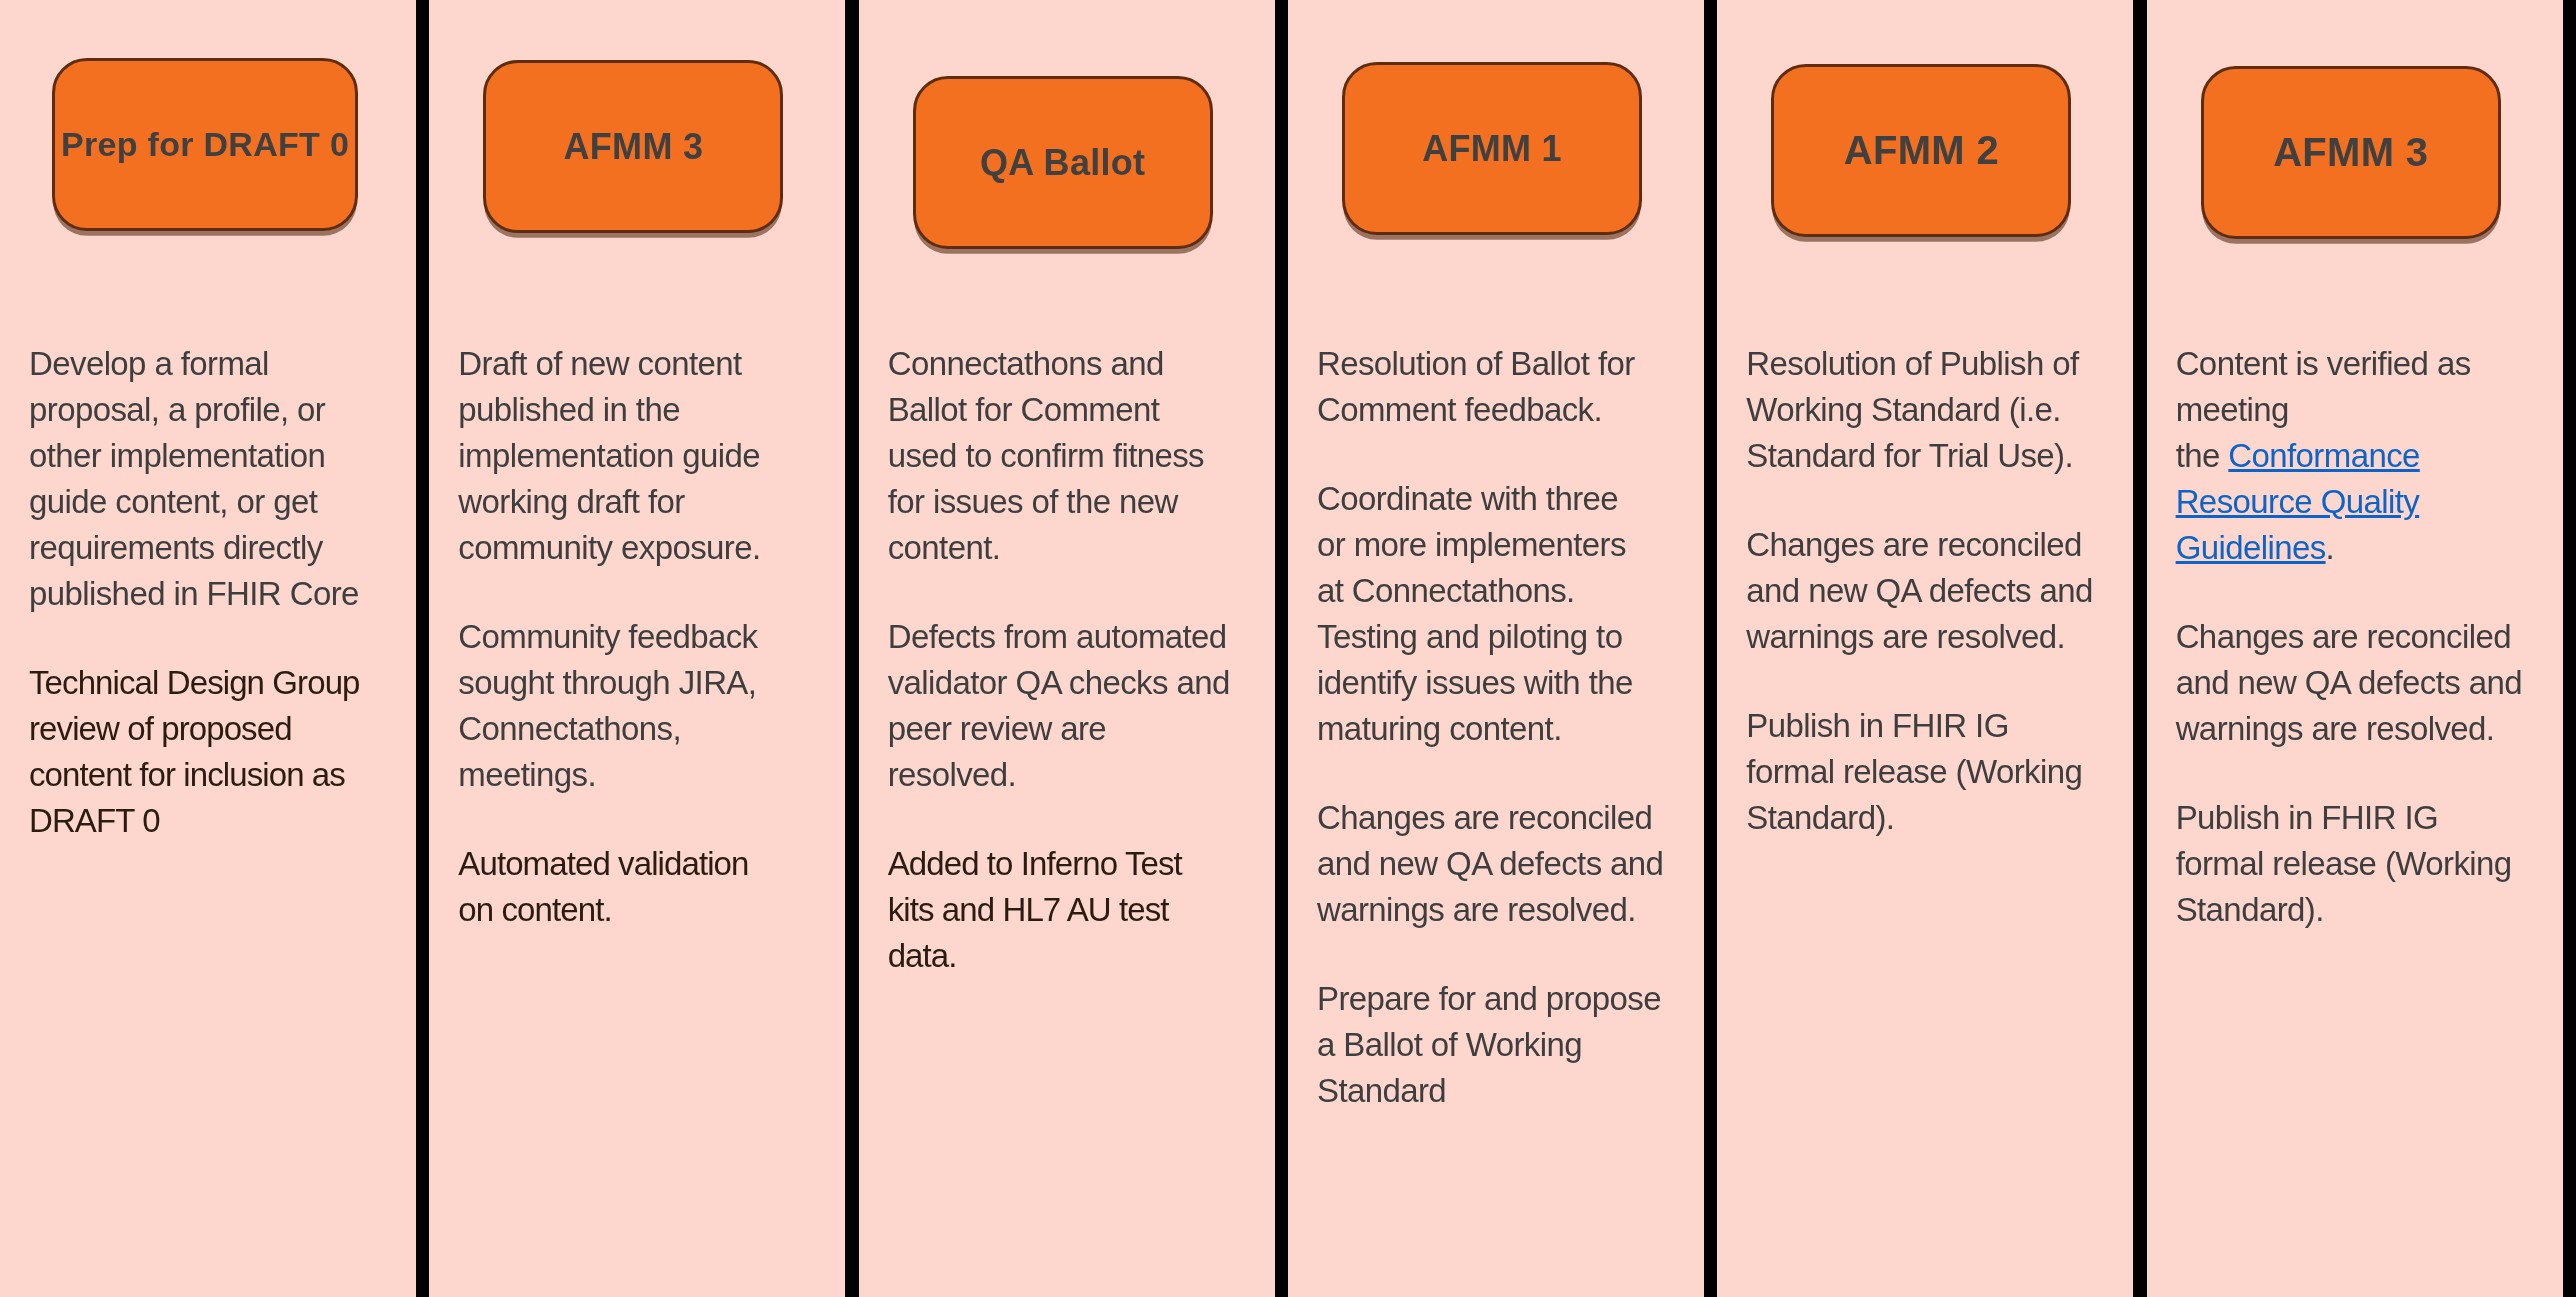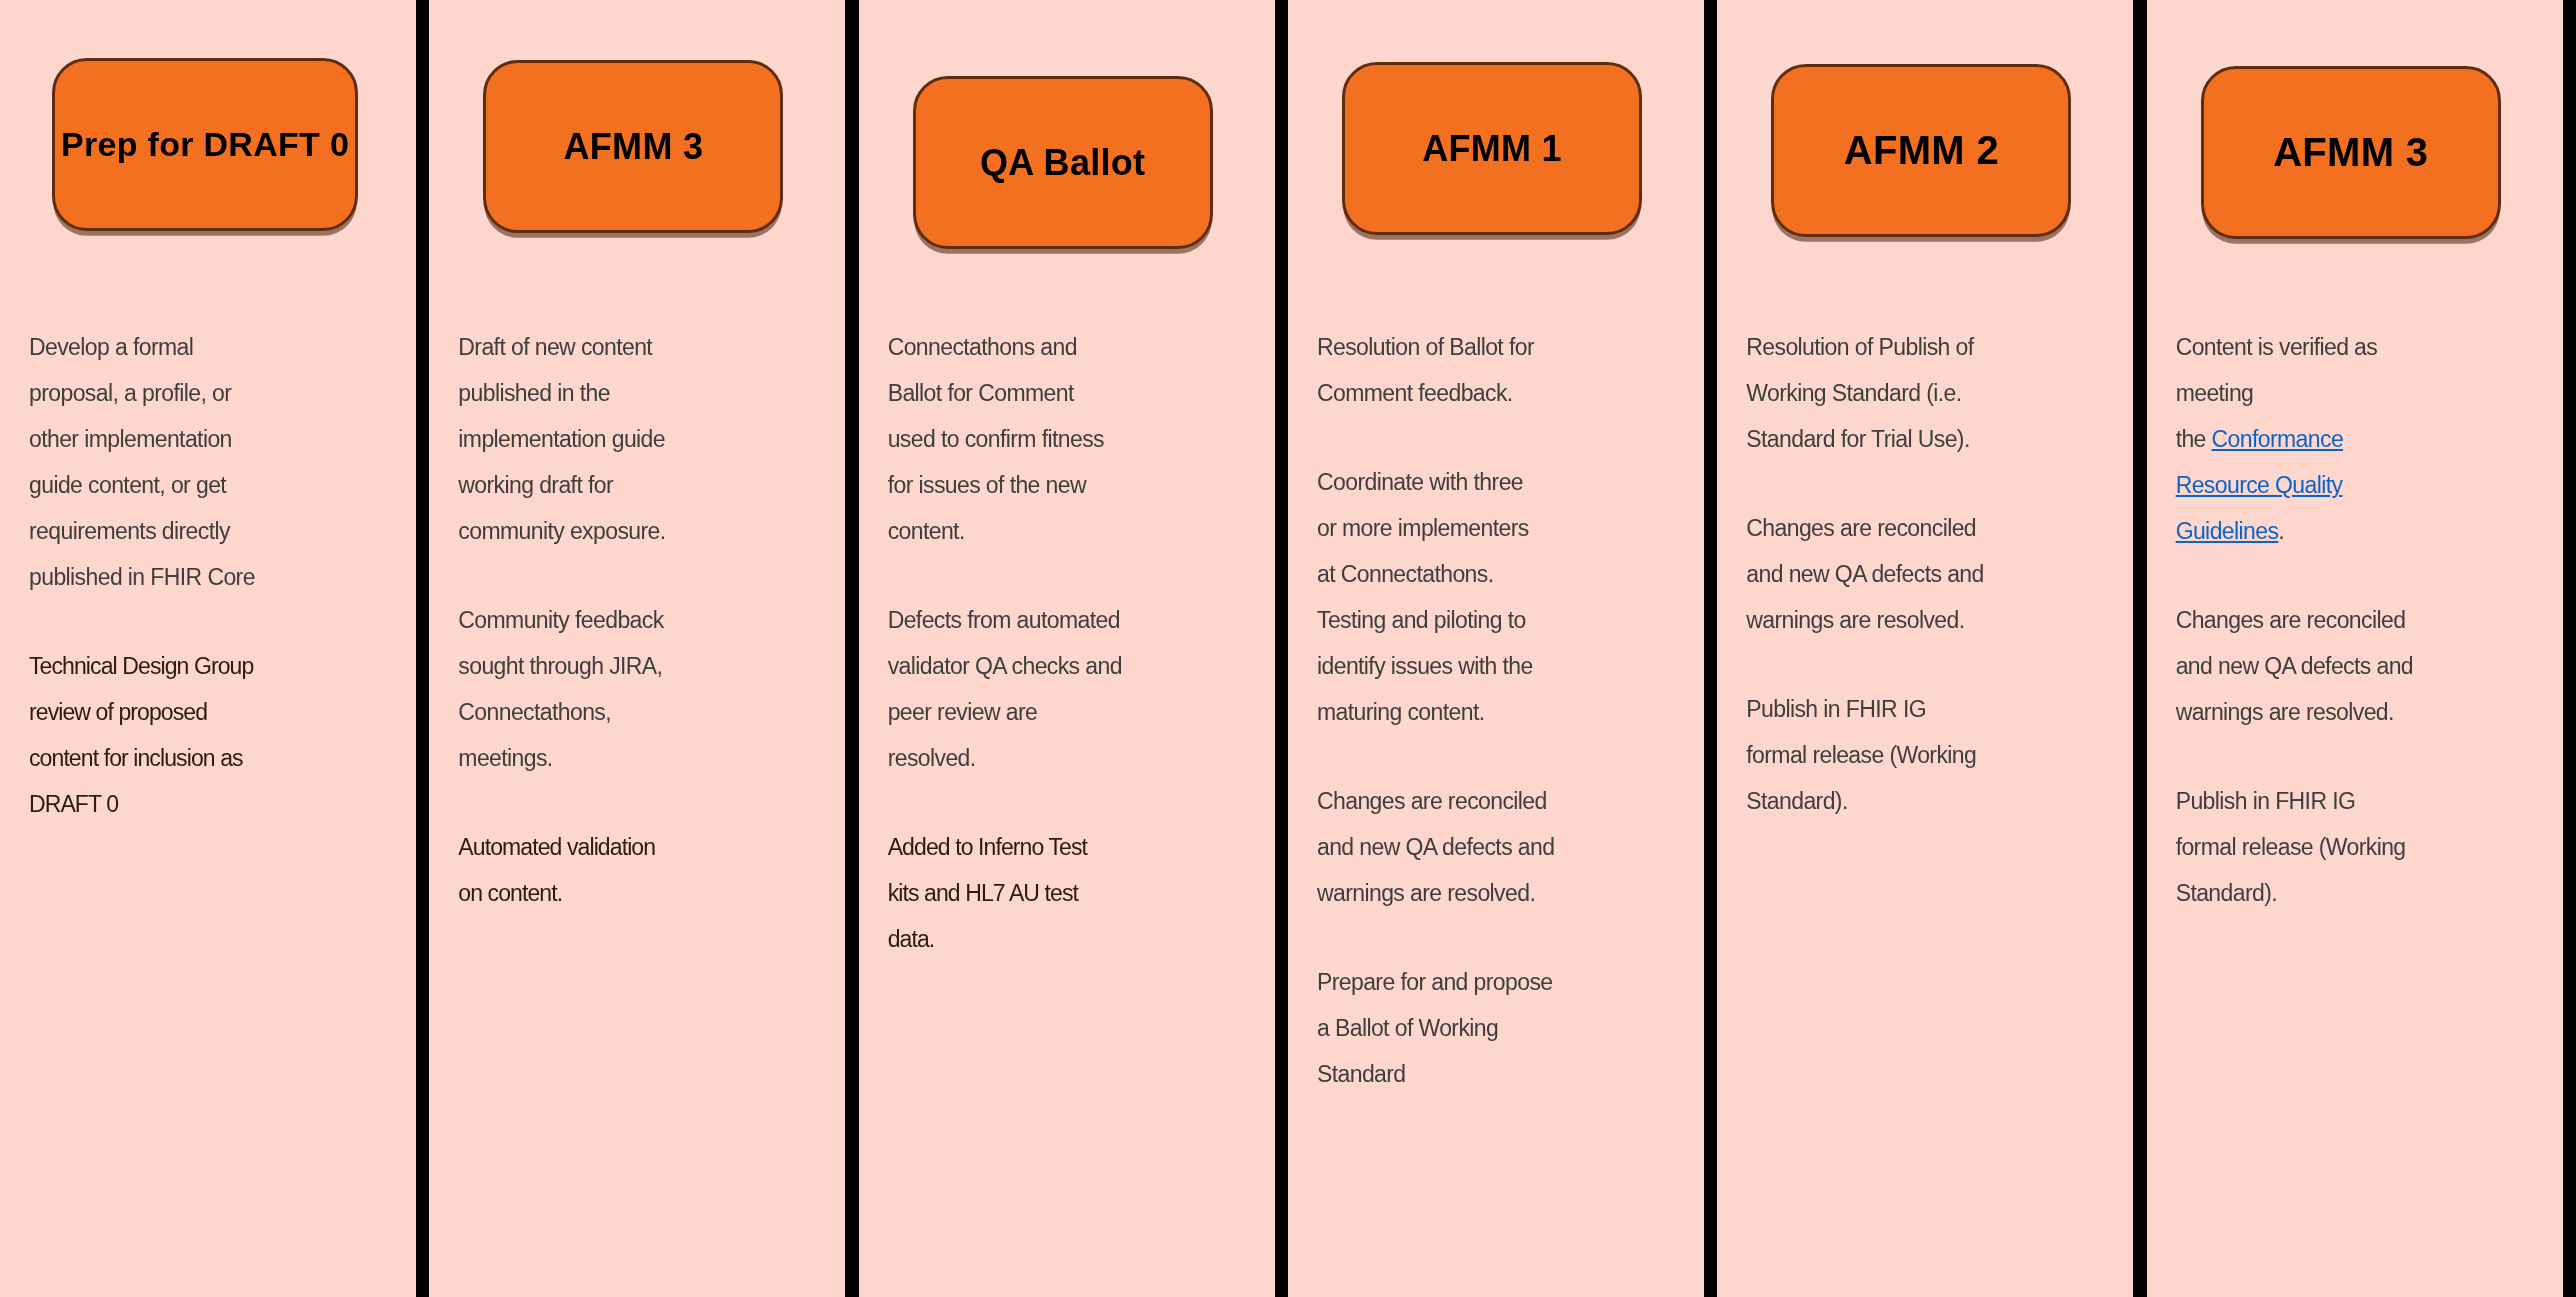--- a/index.html
+++ b/index.html
@@ -36,33 +36,33 @@
     align-items: center;
     justify-content: center;
   }
   .c1 .pill { top: 58px; left: 52px; right: 58px; }
   .c2 .pill { top: 60px; }
   .c3 .pill { top: 76px; }
   .c4 .pill { top: 62px; }
   .c5 .pill { top: 64px; }
   .c6 .pill { top: 66px; }
   .pill-label {
-    color: #000000;
+    color: #404040;
     font-weight: bold;
     font-size: 36px;
     letter-spacing: 0.3px;
     white-space: pre;
   }
   .c1 .pill-label { font-size: 34px; }
   .c5 .pill-label, .c6 .pill-label { font-size: 40px; }
   .body {
     position: absolute;
-    top: 324px; left: 29px; right: 0;
+    top: 341px; left: 29px; right: 0;
     color: #3E3E3E;
-    font-size: 23px;
+    font-size: 33px;
     line-height: 46px;
     letter-spacing: -0.6px;
   }
   .para {
     white-space: pre;
     margin: 0 0 43px 0;
   }
   .para.dark {
     color: #2A1C10;
     letter-spacing: -0.9px;

